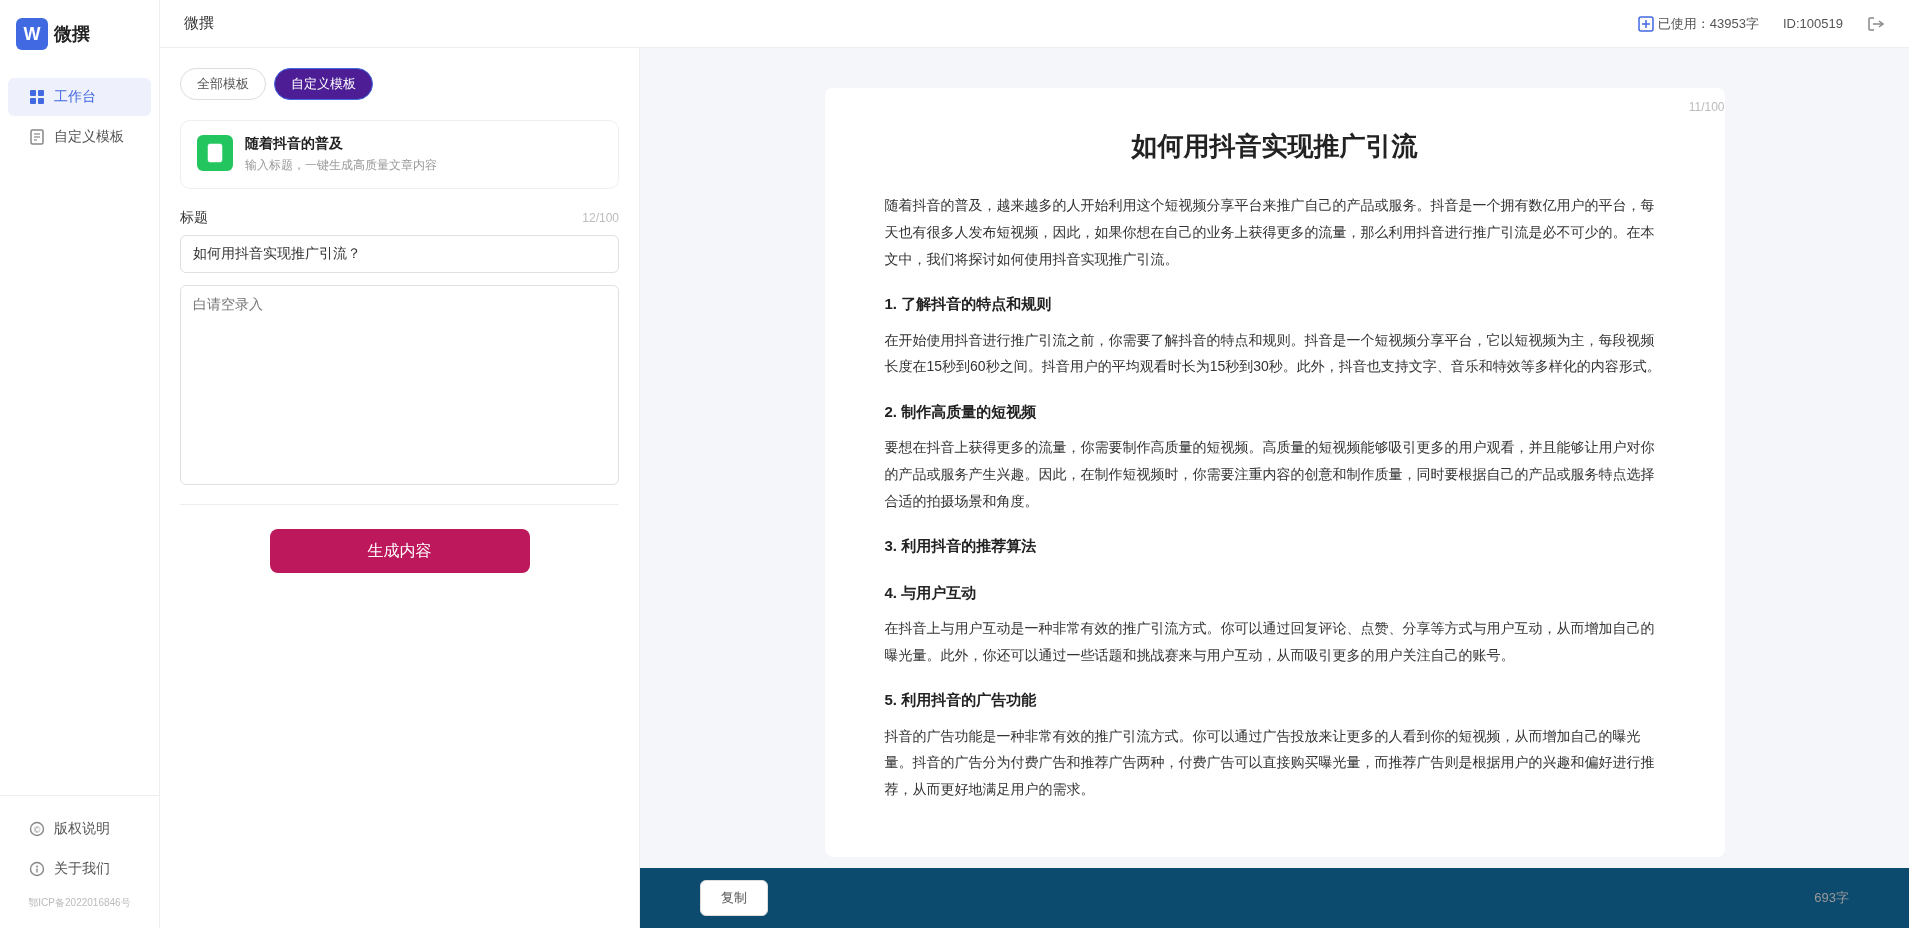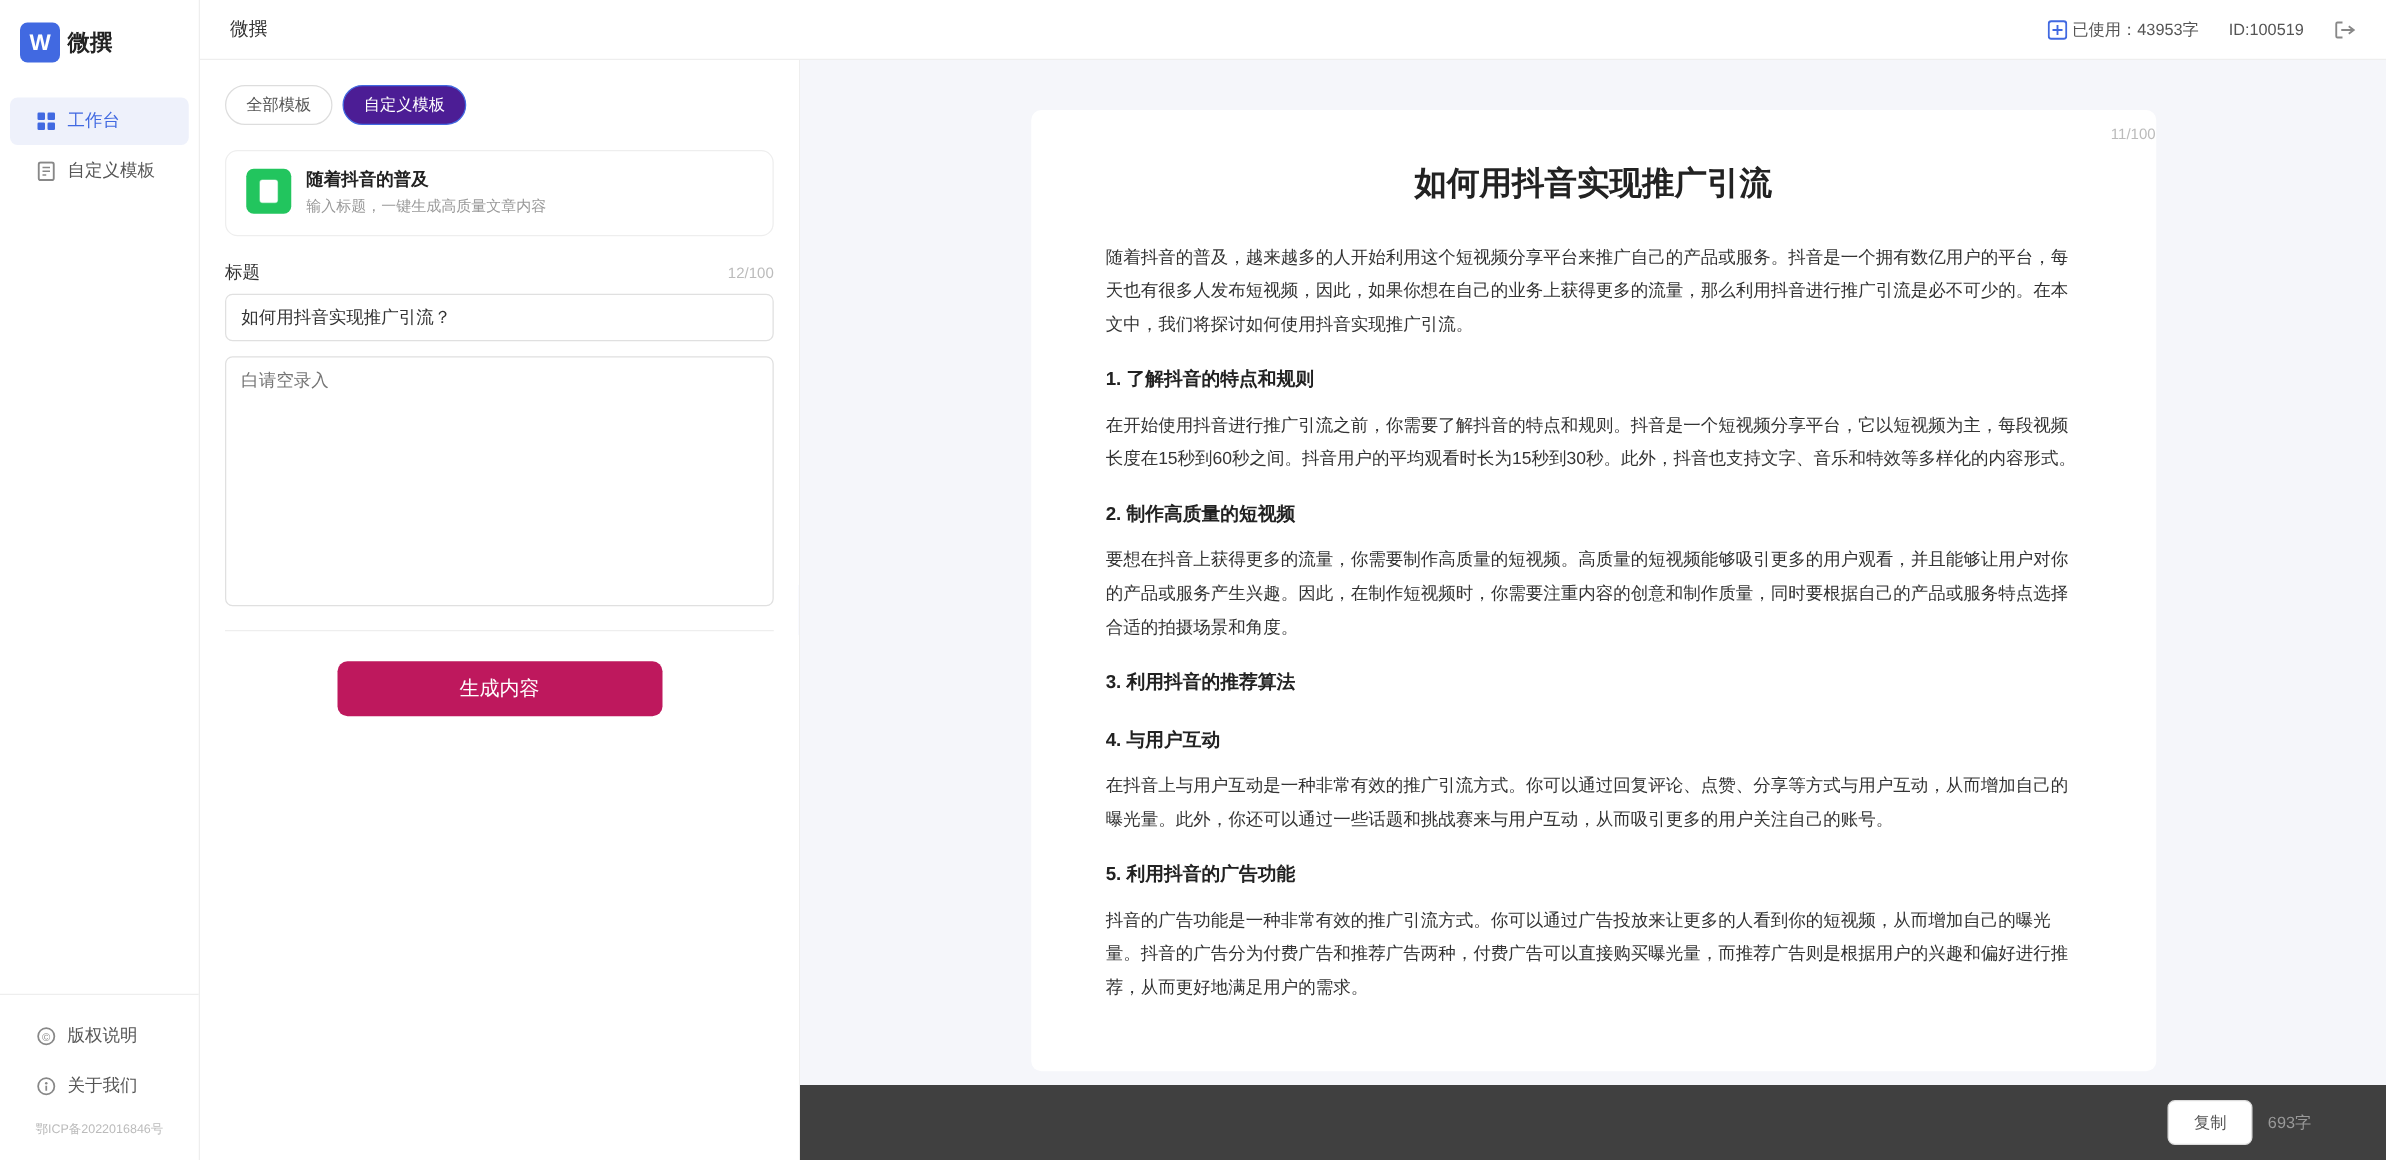--- a/index.html
+++ b/index.html
@@ -151,22 +151,22 @@
       font-size: 26px; font-weight: bold; color: #222;
       text-align: center; margin-bottom: 28px;
       line-height: 1.4;
     }
     .article-body { font-size: 14px; color: #333; line-height: 1.9; }
     .article-body p { margin-bottom: 14px; }
     .article-body h3 { font-size: 15px; font-weight: 600; color: #222; margin: 18px 0 8px; }
 
     .article-footer {
       padding: 12px 60px;
-      background: #404040;
-      display: flex; justify-content: flex-end; align-items: center; gap: 12px;
+      background: #0c4a6e;
+      display: flex; justify-content: space-between; align-items: center; gap: 12px;
     }
     .copy-btn {
       padding: 8px 20px; border: 1px solid #ddd; border-radius: 6px;
       background: #fff; color: #555; font-size: 13px; cursor: pointer;
     }
     .word-count { font-size: 13px; color: #999; }
   </style>
 </head>
 <body>
 

